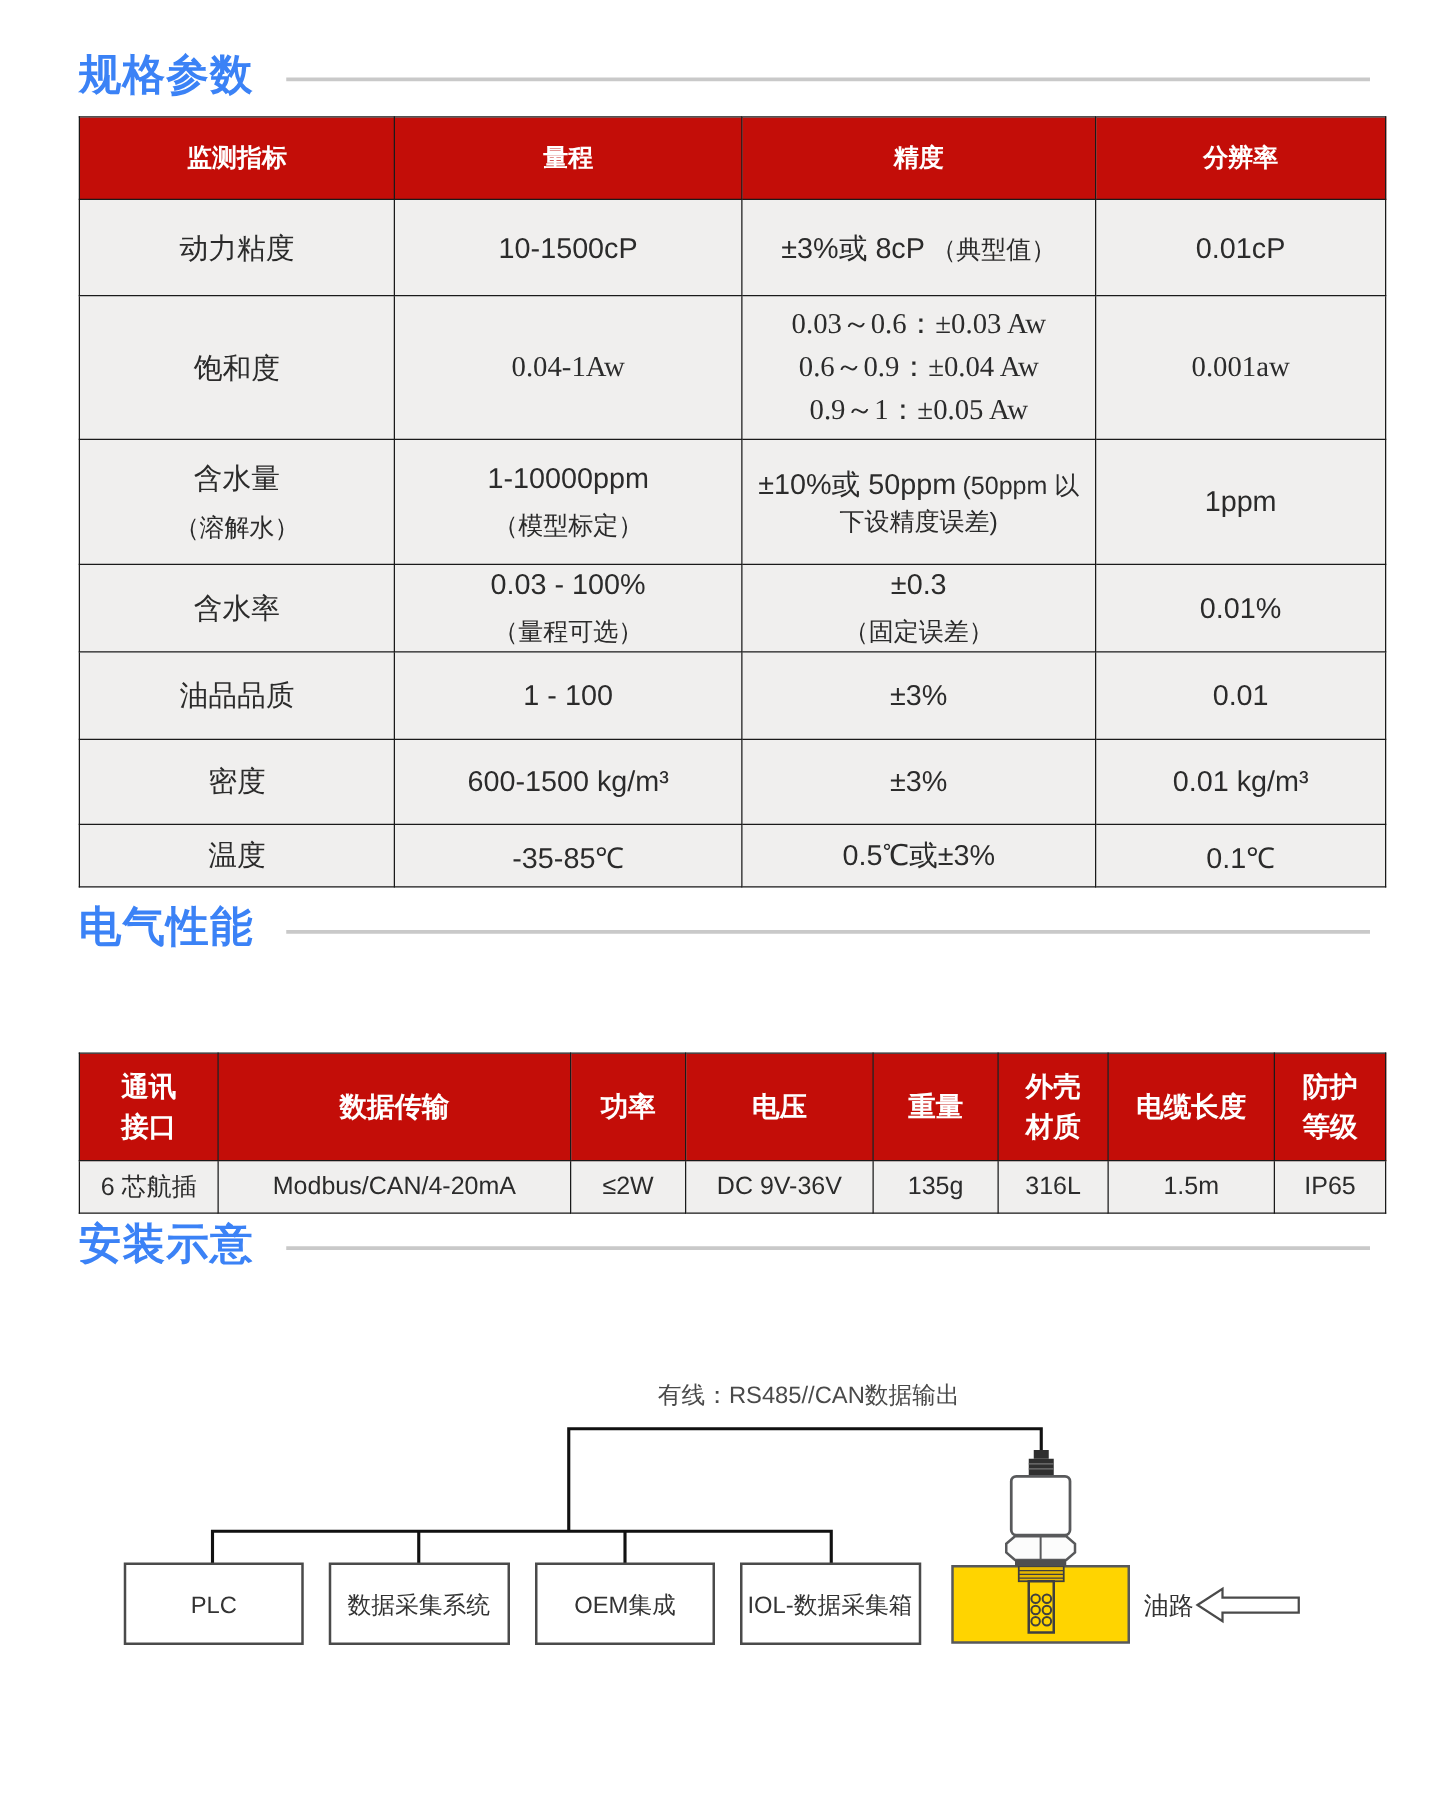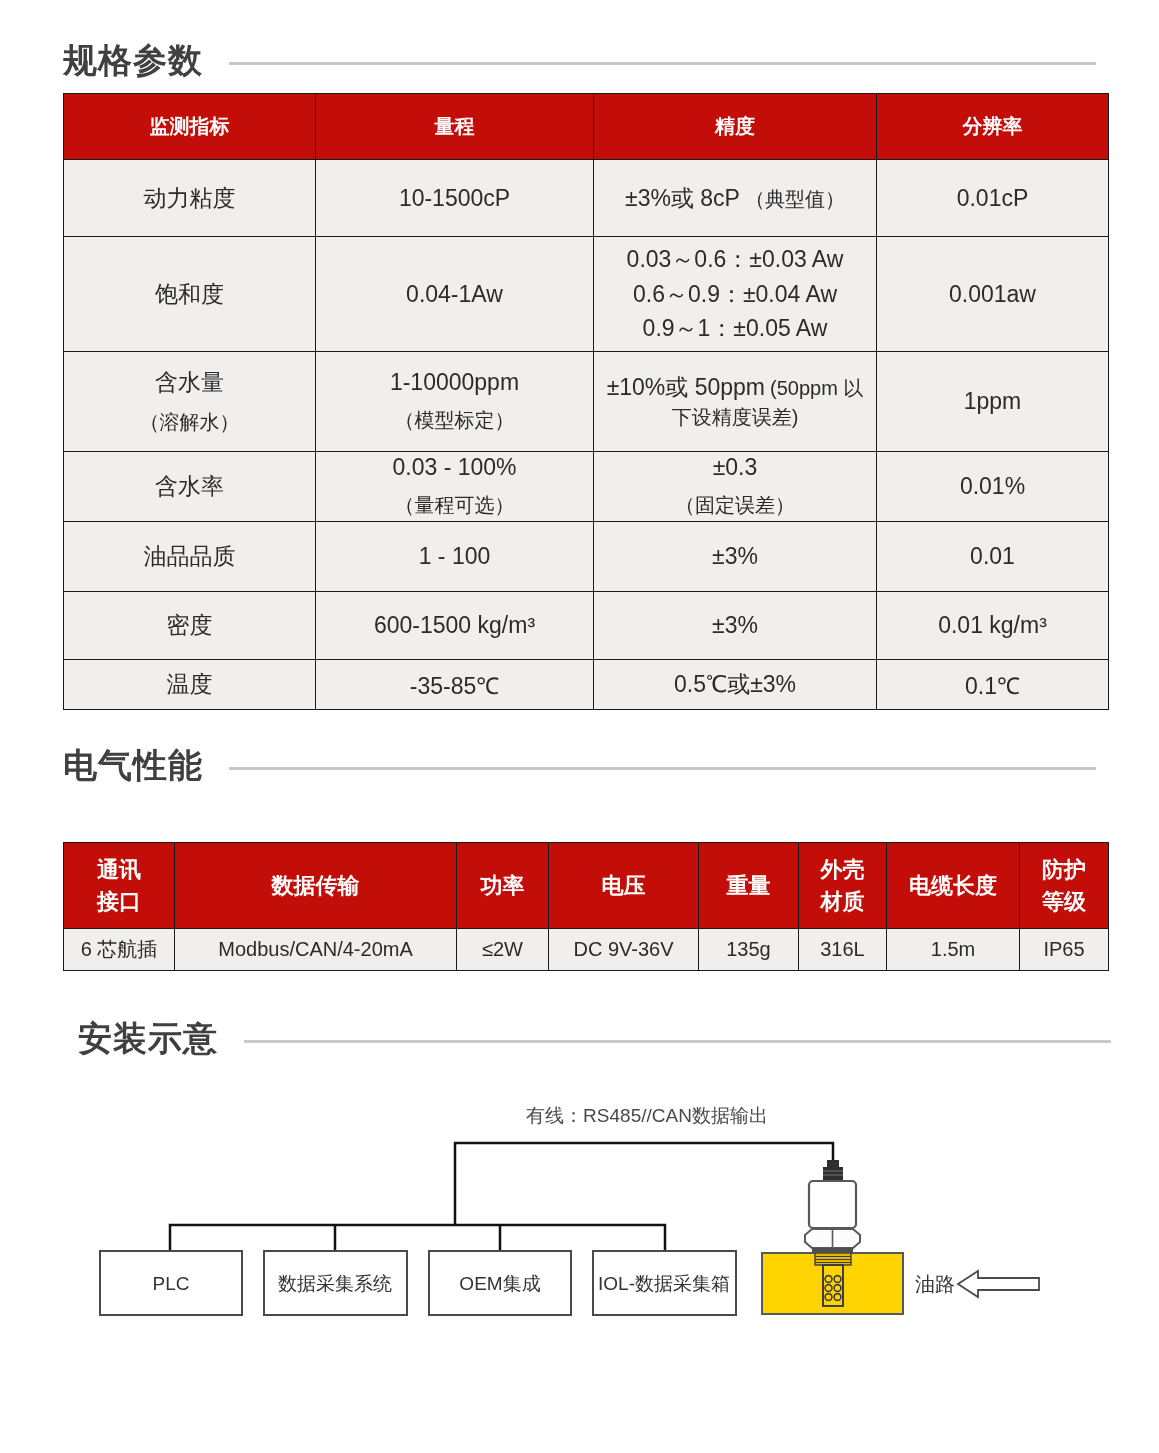--- a/index.html
+++ b/index.html
@@ -14,39 +14,39 @@
   body{
     width:1159px;height:1453px;background:#ffffff;position:relative;
     font-family:"Liberation Sans", sans-serif;color:var(--ink);
   }
   
   .section-head{
     position:absolute;left:63px;width:1033px;
     display:flex;align-items:center;
   }
   .section-head h2{
-    margin:0;font-size:34px;line-height:40px;font-weight:700;color:#404040;
+    margin:0;font-size:34px;line-height:40px;font-weight:700;color:#3b82f6;
     white-space:nowrap;letter-spacing:1px;
   }
   .section-head .rule{flex:1;height:3px;background:var(--rule);margin-left:26px;margin-top:6px;}
   #head-spec{top:40px;}
-  #head-ele{top:745px;}
-  #head-install{top:1018px;margin-left:15px;}
+  #head-ele{top:722px;}
+  #head-install{top:975px;}
 
   
   table{border-collapse:collapse;table-layout:fixed;position:absolute;}
   th,td{border:1.5px solid var(--border);text-align:center;vertical-align:middle;padding:2px 10px;}
   th{background:var(--red);color:#ffffff;font-weight:700;}
   td{background:var(--row);color:var(--ink);}
 
   #spec-table{left:63px;top:93px;width:1045px;}
   #spec-table th{font-size:20px;height:66px;}
   #spec-table td{font-size:23px;}
   #spec-table tbody tr:nth-child(1) td{height:77px;}
-  #spec-table tbody tr:nth-child(2) td{height:115px;}
+  #spec-table tbody tr:nth-child(2) td{height:115px;font-family:Liberation Serif, serif;}
   #spec-table tbody tr:nth-child(3) td{height:100px;}
   #spec-table tbody tr:nth-child(4) td{height:64px;}
   #spec-table tbody tr:nth-child(5) td{height:70px;}
   #spec-table tbody tr:nth-child(6) td{height:68px;}
   #spec-table tbody tr:nth-child(7) td{height:50px;}
   .note{font-size:20px;}
   .note.inline{margin-left:5px;}
   .note.block{display:block;margin-top:11px;}
   .multiline{white-space:pre-line;line-height:1.5;}
 

